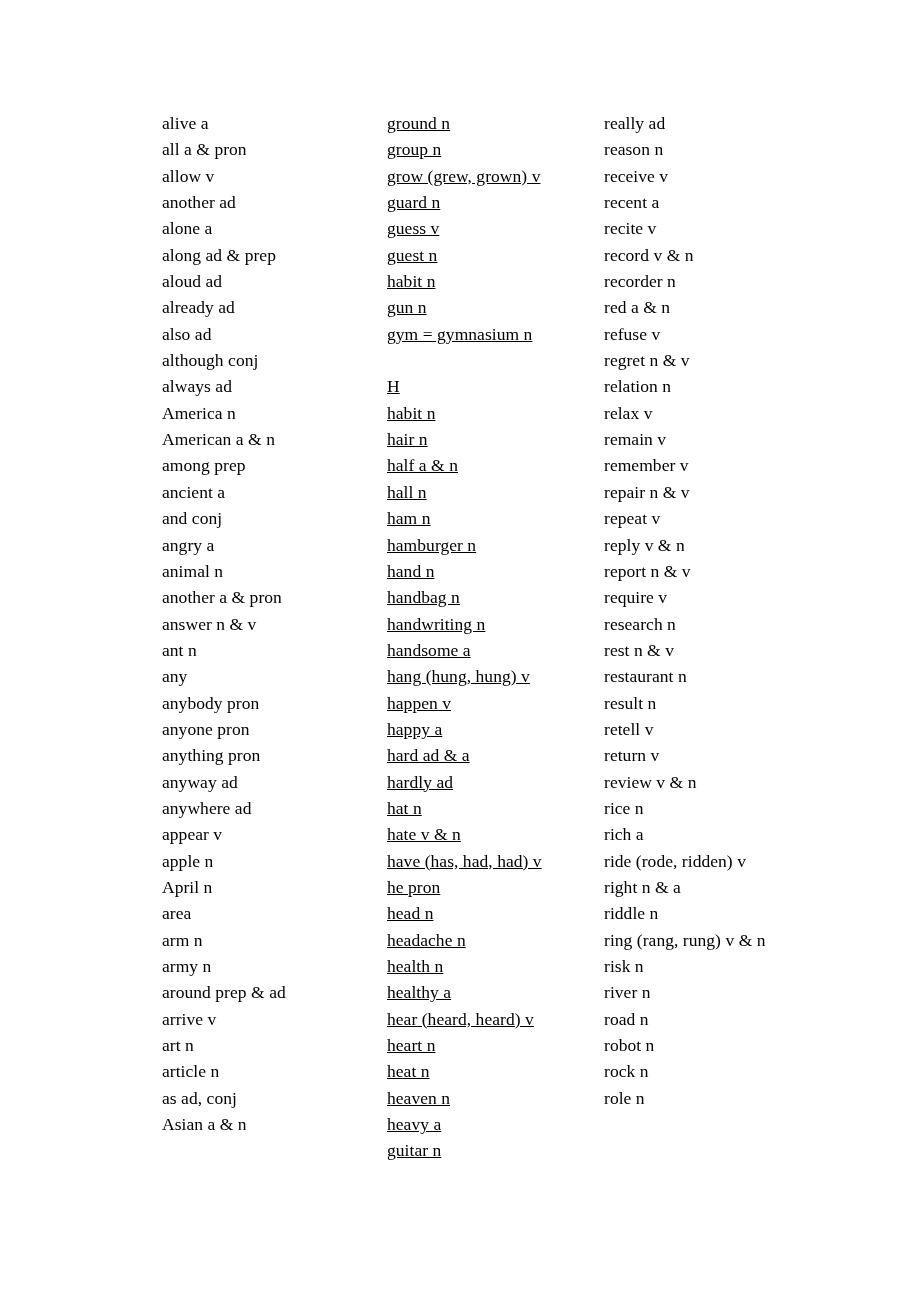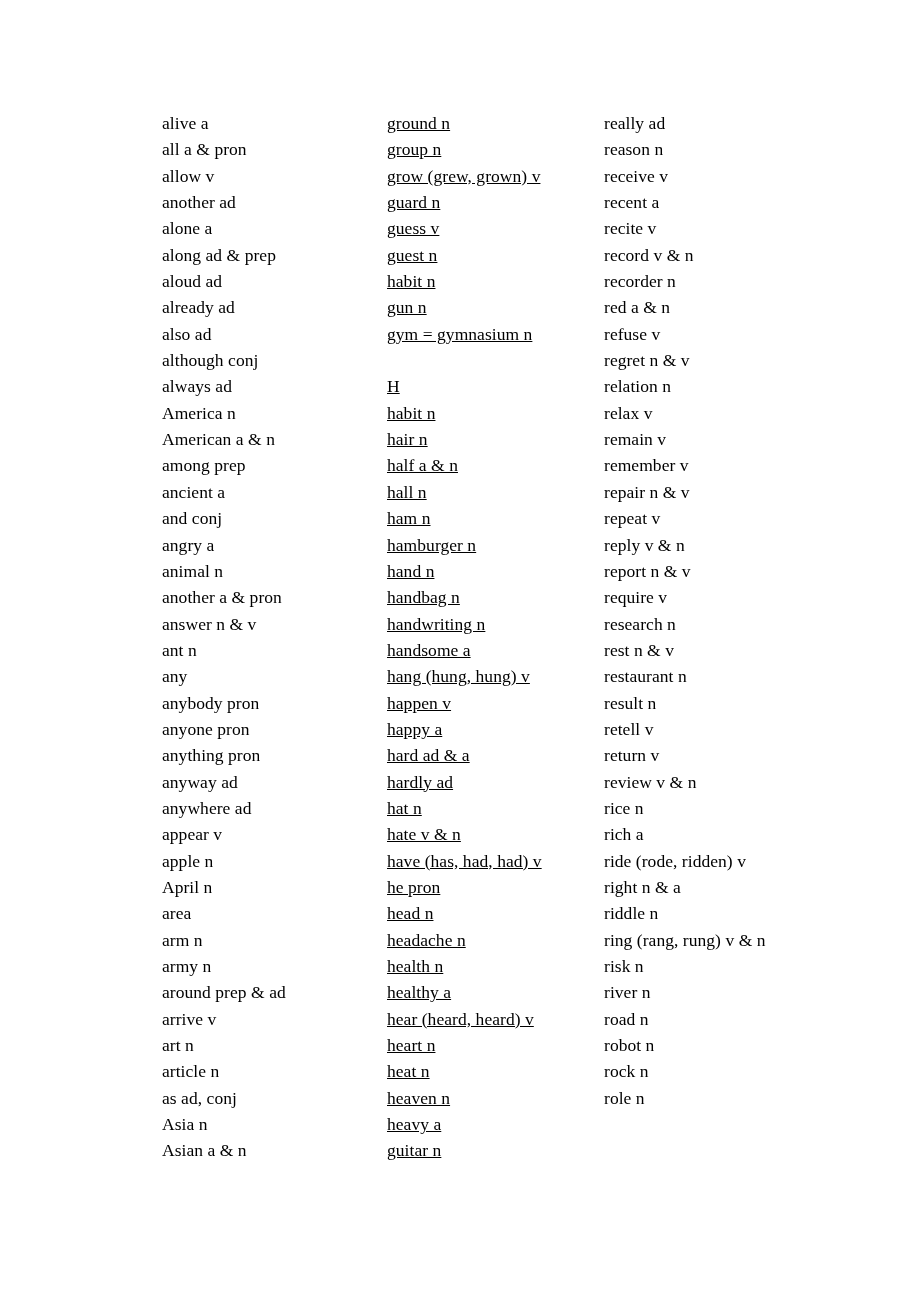--- a/index.html
+++ b/index.html
@@ -90,21 +90,20 @@
         <div class="word-entry">apple n</div>
         <div class="word-entry">April n</div>
         <div class="word-entry">area</div>
         <div class="word-entry">arm n</div>
         <div class="word-entry">army n</div>
         <div class="word-entry">around prep &amp; ad</div>
         <div class="word-entry">arrive v</div>
         <div class="word-entry">art n</div>
         <div class="word-entry">article n</div>
         <div class="word-entry">as ad, conj</div>
-        <div class="word-entry">Asia n</div>
         <div class="word-entry">Asian a &amp; n</div>
       </div>
     <div class="word-column col-2">
         <div class="word-entry">ground n</div>
         <div class="word-entry">group n</div>
         <div class="word-entry">grow (grew, grown) v</div>
         <div class="word-entry">guard n</div>
         <div class="word-entry">guess v</div>
         <div class="word-entry">guest n</div>
         <div class="word-entry">habit n</div>

